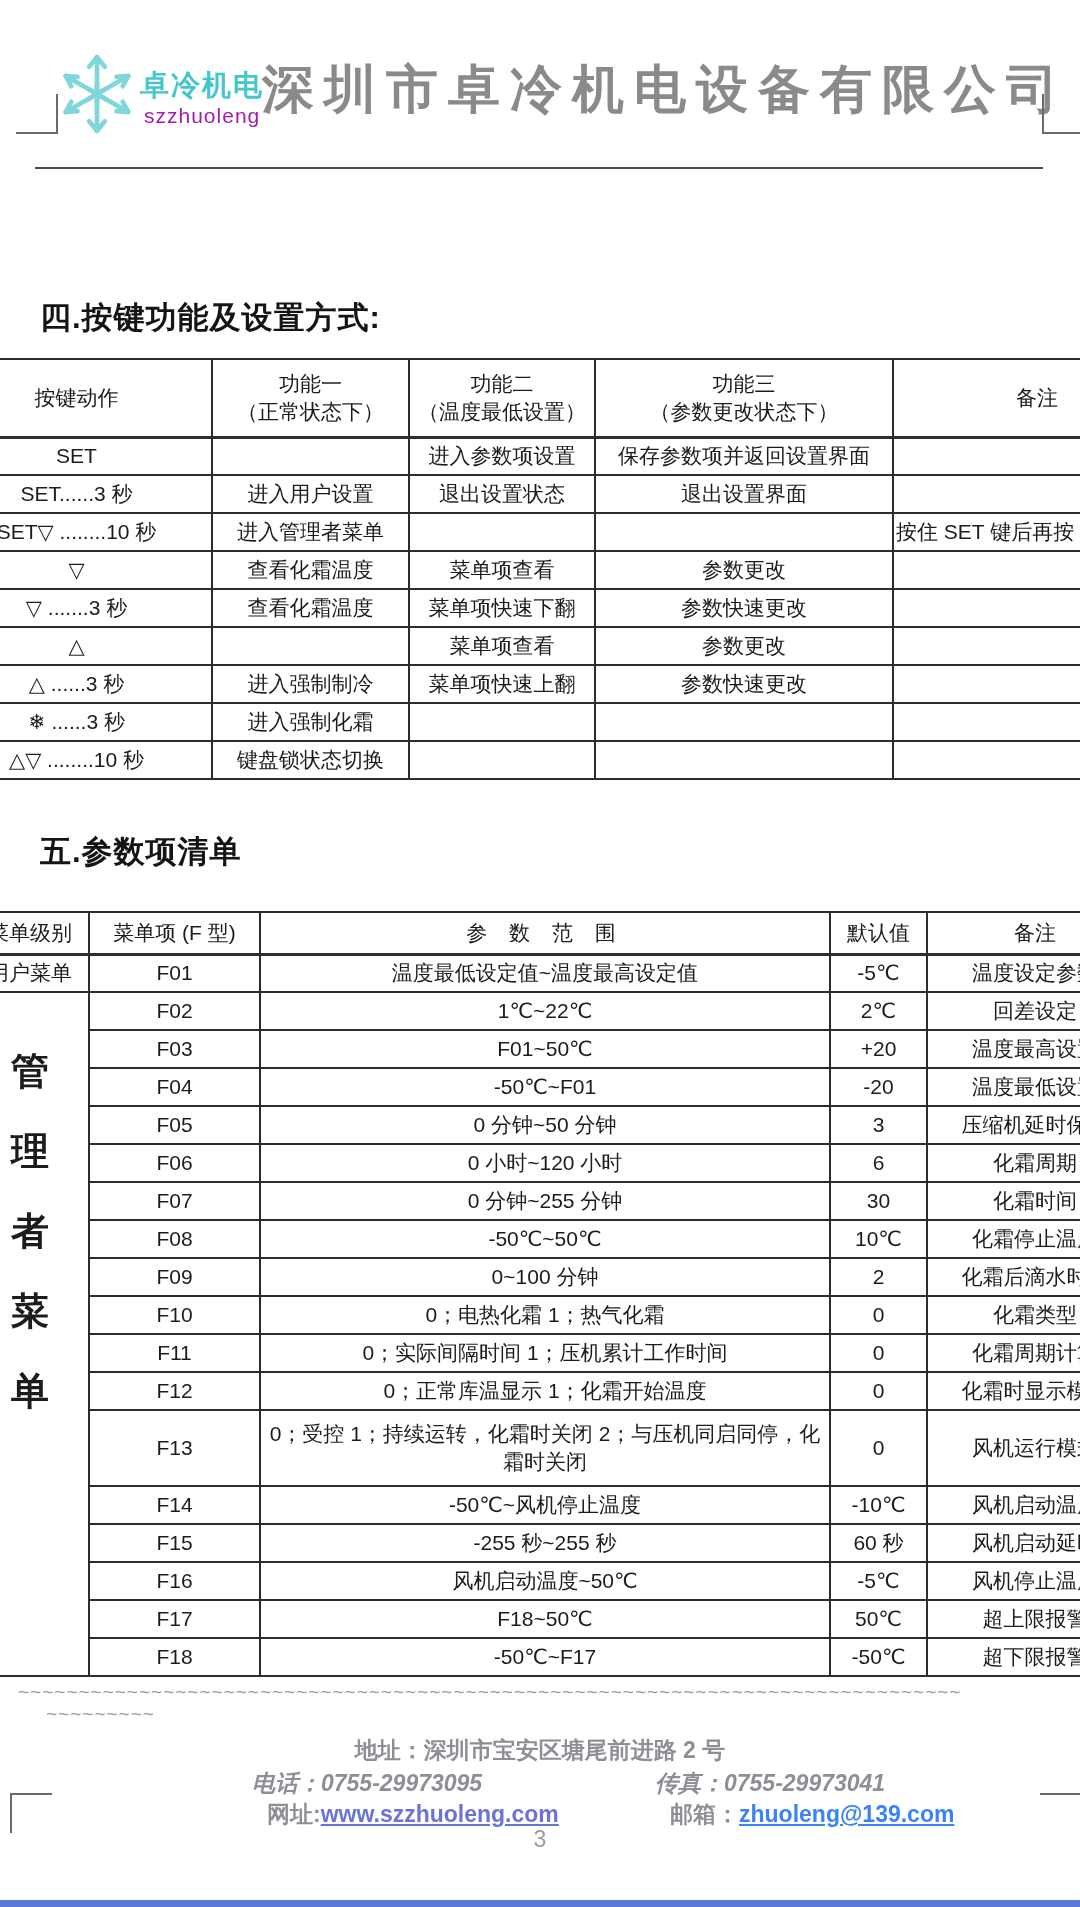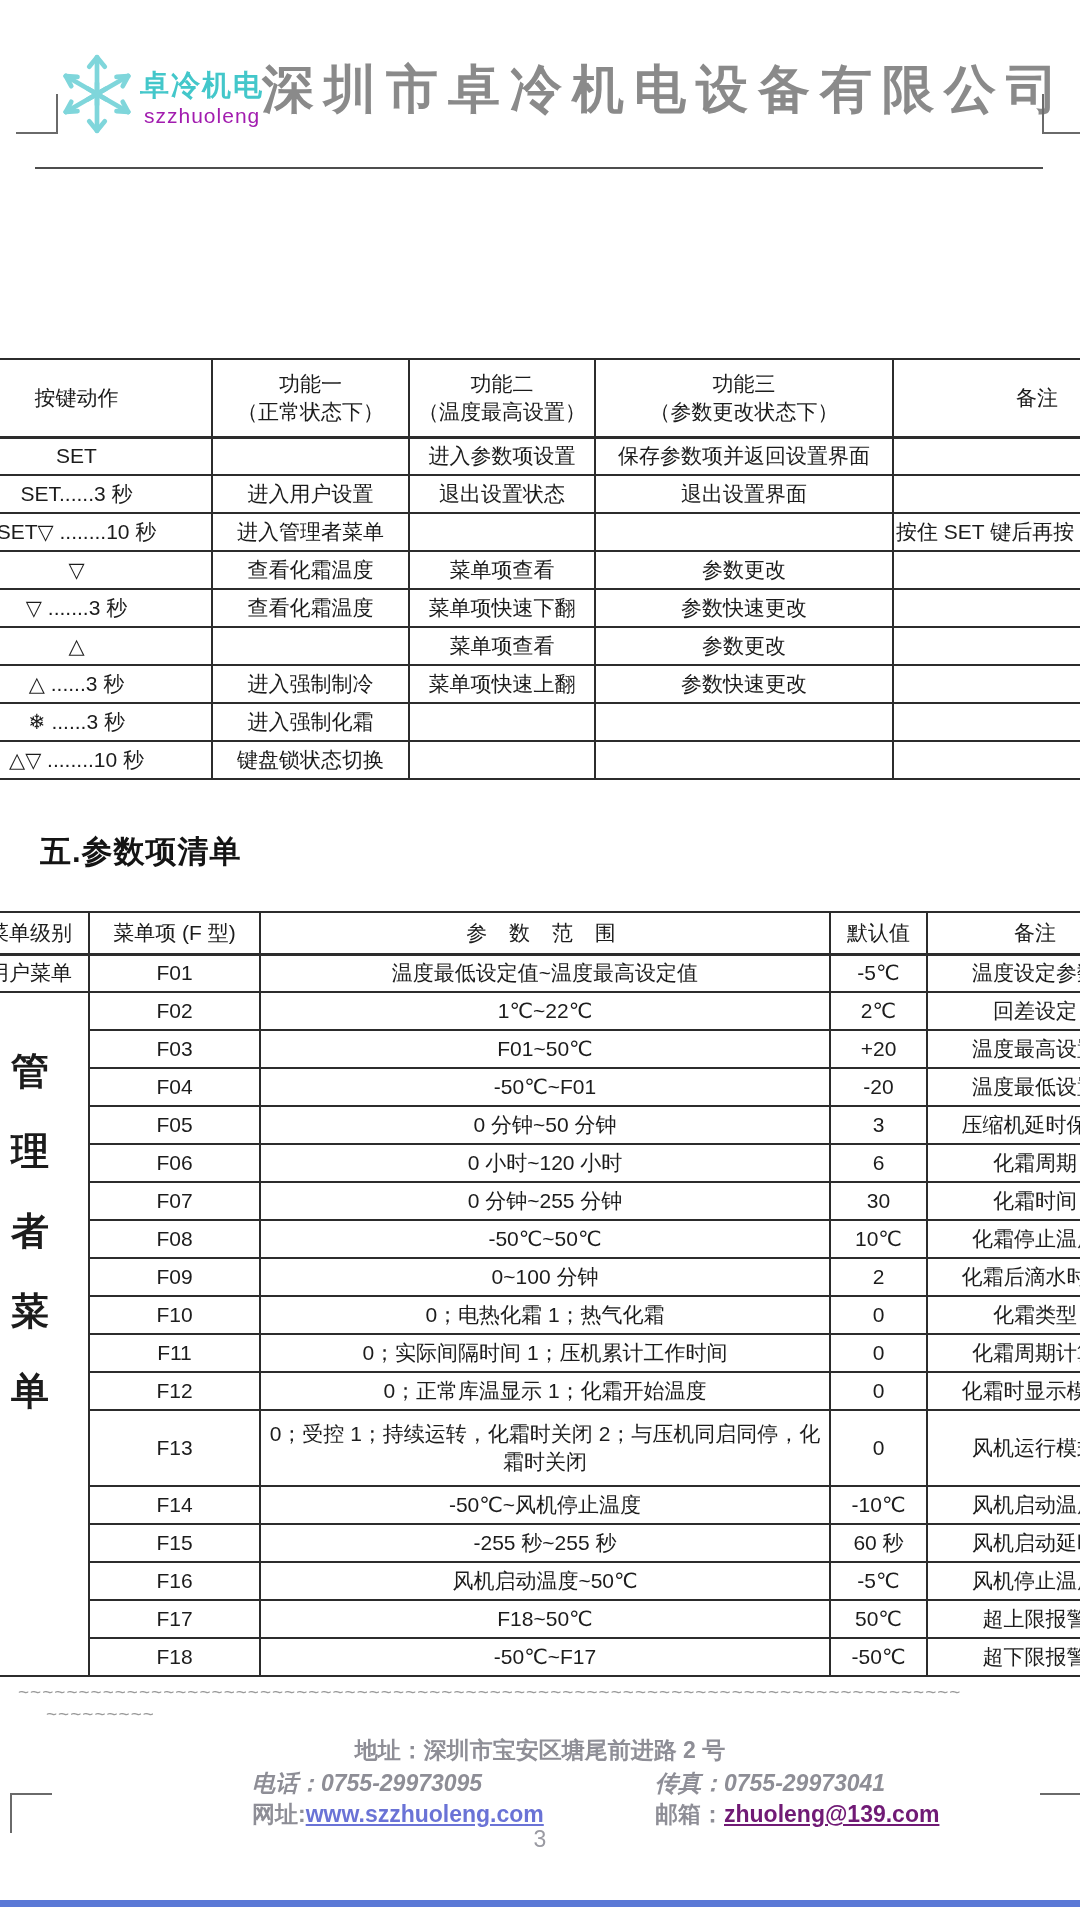--- a/index.html
+++ b/index.html
@@ -43,21 +43,21 @@
   .lvl-admin{font-size:38px;font-weight:bold;vertical-align:top;padding-top:38px;line-height:80px;letter-spacing:0;}
   .hdr-range{letter-spacing:8px;}
   
   .squiggle{position:absolute;color:#9a9a9a;font-size:19px;letter-spacing:1px;white-space:nowrap;}
   .sq-long{left:18px;top:1681px;width:1050px;overflow:hidden;}
   .sq-short{left:46px;top:1703px;}
   .foot-line{position:absolute;font-size:23px;color:#8e8e96;font-weight:bold;white-space:nowrap;}
   .foot-addr{left:0;right:0;top:1735px;text-align:center;}
   .foot-c1{left:252px;}
   .foot-c2{left:655px;}
-  .r2{top:1768px;font-style:italic;} .r3{top:1799px;}
+  .r2{top:1768px;font-style:italic;} .r3{top:1799px;margin-left:15px;}
   .foot-link{color:#6a73d6;text-decoration:underline;font-weight:bold;}
   .page-num{position:absolute;left:0;right:0;top:1826px;text-align:center;font-size:23px;color:#9a9aa2;}
   .bottom-bar{position:absolute;left:0;right:0;bottom:0;height:7px;}
 </style>
 </head>
 <body>
 
 <div class="page">
 
   <div class="logo-wrap">
@@ -87,35 +87,36 @@
     <div class="logo-en">szzhuoleng</div>
   </div>
   <div class="company-title" style="color: rgb(138, 138, 138);">深圳市卓冷机电设备有限公司</div>
   <div class="header-rule"></div>
 
   <div class="mark mark-tl"></div>
   <div class="mark mark-tr"></div>
   <div class="mark mark-bl"></div>
   <div class="mark mark-br"></div>
 
+  <div class="sec-title sec4">四.按键功能及设置方式:</div>
   <table class="tbl1">
     <colgroup>
       <col style="width:271px">
         <col style="width:197px">
         <col style="width:186px">
         <col style="width:298px">
         <col style="width:288px">
     </colgroup>
     <thead>
         <tr>
           <th>按键动作</th>
           <th>功能一
 （正常状态下）</th>
           <th>功能二
-（温度最高设置）</th>
+（温度最低设置）</th>
           <th>功能三
 （参数更改状态下）</th>
           <th>备注</th>
         </tr>
       </thead>
     <tbody>
         <tr>
           <td>SET</td>
           <td></td>
           <td>进入参数项设置</td>
@@ -326,17 +327,17 @@
   <div class="foot-line foot-c1 r2">
     <span>电话：</span><span>0755-29973095</span>
   </div>
   <div class="foot-line foot-c2 r2">
     <span>传真：</span><span>0755-29973041</span>
   </div>
   <div class="foot-line foot-c1 r3">
     <span>网址:</span><a href="#" class="foot-link" style="color: rgb(106, 115, 214);">www.szzhuoleng.com</a>
   </div>
   <div class="foot-line foot-c2 r3">
-    <span>邮箱：</span><a href="#" class="foot-link" style="color: #701a75;">zhuoleng@139.com</a>
+    <span>邮箱：</span><a href="#" class="foot-link" style="color: #3b82f6;">zhuoleng@139.com</a>
   </div>
   <div class="page-num">3</div>
   <div class="bottom-bar" style="background: rgb(91, 121, 214);"></div>
 </div>
 
 </body></html>

